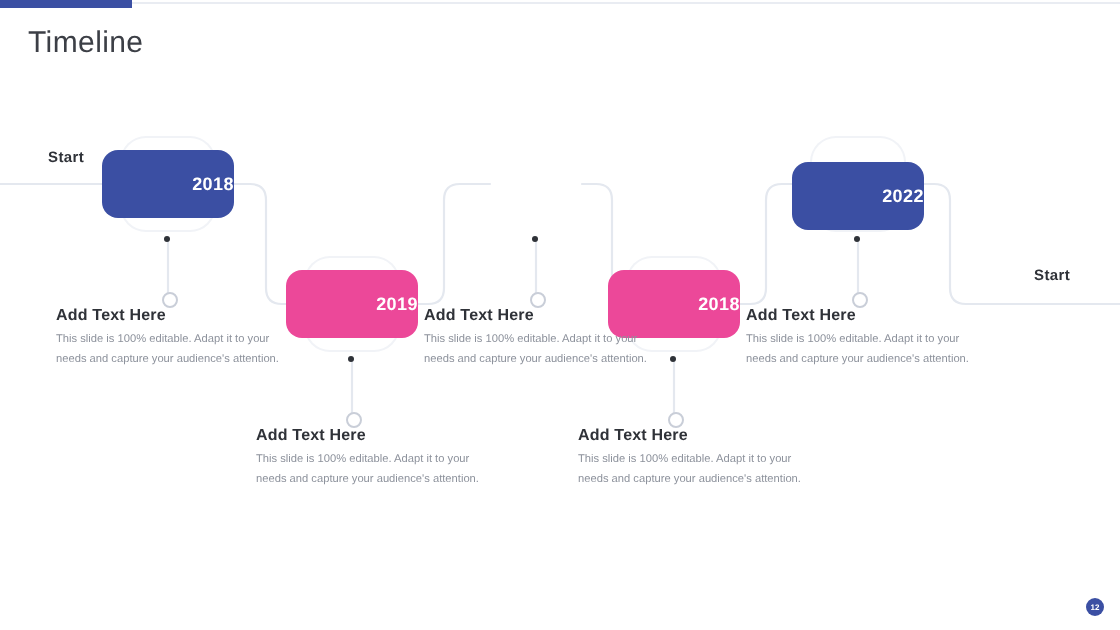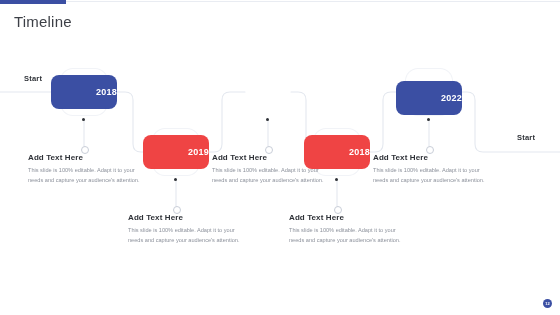--- a/index.html
+++ b/index.html
@@ -45,21 +45,21 @@
     background:#ffffff;border-radius:12px;
     box-shadow:0 0 0 1px #f1f3f7;
     display:flex;align-items:center;justify-content:center;
   }
   .node-chip{
     width:34px;height:34px;border-radius:8px;
     display:flex;align-items:center;justify-content:center;
     color:#ffffff;font-size:9px;font-weight:700;letter-spacing:.2px;padding-left:45px;
   }
   .node.blue  .node-chip{background:#3b4fa3;}
-  .node.green .node-chip{background:#ef4444;}
+  .node.green .node-chip{background:#ec4899;}
 
   
   .n1{left:61px;top:69px;}
   .n2{left:153px;top:129px;}
   .n3{left:245px;top:69px;}
   .n4{left:314px;top:129px;}
   .n5{left:406px;top:69px;align-items:flex-end;}
 
   
   .dot{

